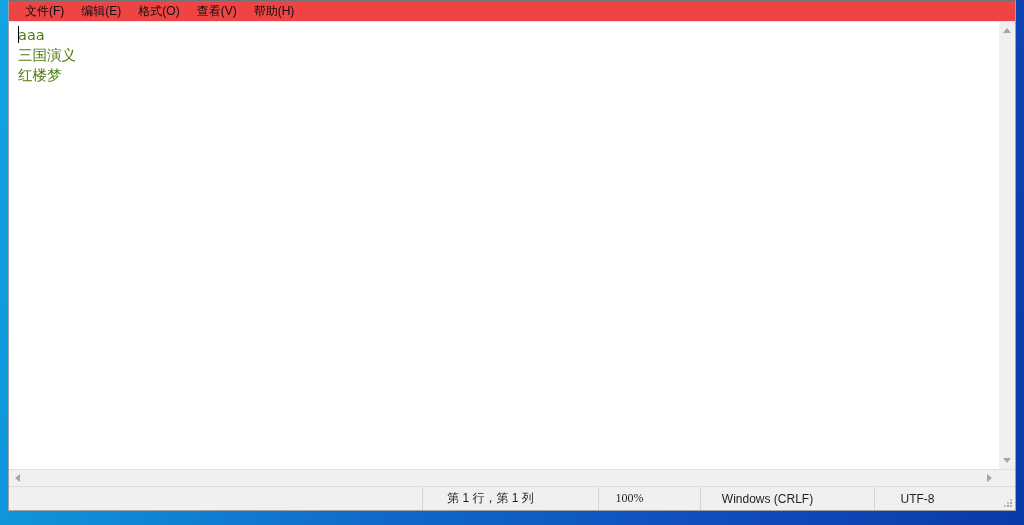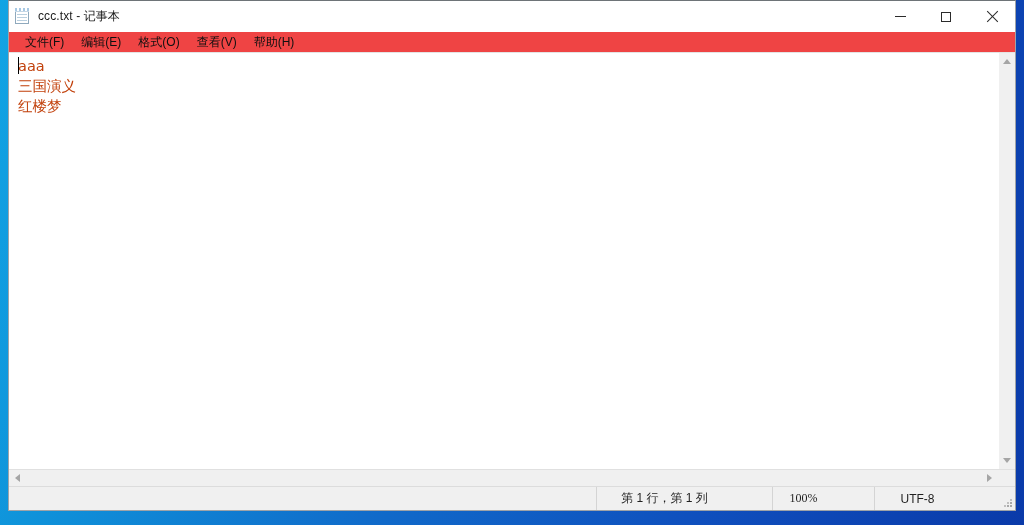--- a/index.html
+++ b/index.html
@@ -167,21 +167,21 @@
     position: relative;
     background: #ffffff;
     overflow: hidden;
     padding: 3px 0 0 9px;
     box-sizing: border-box;
   }
   .text-line {
     font-family: "DejaVu Sans", "Liberation Sans", sans-serif;
     font-size: 14.5px;
     line-height: 20.2px;
-    color: #c2410c;
+    color: #4d7c0f;
     white-space: pre;
     height: 20.2px;
   }
   #caret {
     position: absolute;
     left: 9px;
     top: 4px;
     width: 1px;
     height: 17px;
     background: #000000;
@@ -292,41 +292,20 @@
       radial-gradient(circle 1px at 5px 5px, #c0c0c0 99%, transparent 100%);
   }
 </style>
 </head>
 <body>
 
 <div id="desktop"></div>
 
 <div id="window">
 
-  <div id="titlebar">
-    <div id="title-left">
-      <div class="np-icon">
-        <div class="sheet"></div>
-        <div class="spiral"></div>
-        <div class="lines"></div>
-      </div>
-      <span id="title-text">ccc.txt - 记事本</span>
-    </div>
-    <div id="window-controls">
-      <div class="wc-btn">
-        <span class="glyph-min"></span>
-      </div>
-      <div class="wc-btn">
-        <span class="glyph-max"></span>
-      </div>
-      <div class="wc-btn close">
-        <span class="glyph-close"></span>
-      </div>
-    </div>
-  </div>
 
   <div id="menubar">
     <div class="menu-item">文件(F)</div>
     <div class="menu-item">编辑(E)</div>
     <div class="menu-item">格式(O)</div>
     <div class="menu-item">查看(V)</div>
     <div class="menu-item">帮助(H)</div>
   </div>
 
   <div id="editor-area">
@@ -361,19 +340,20 @@
         <span class="arrow-lr right"></span>
       </div>
       <div class="corner-box"></div>
     </div>
 
   </div>
 
   <div id="statusbar">
     <div class="status-cell" id="status-pos">第 1 行，第 1 列</div>
     <div class="status-cell" id="status-zoom">100%</div>
+    <div class="status-cell" id="status-eol">Windows (CRLF)</div>
     <div class="status-cell" id="status-enc">UTF-8</div>
     <div id="grip">
         <span class="dots"></span>
       </div>
   </div>
 
 </div>
 
 </body></html>

